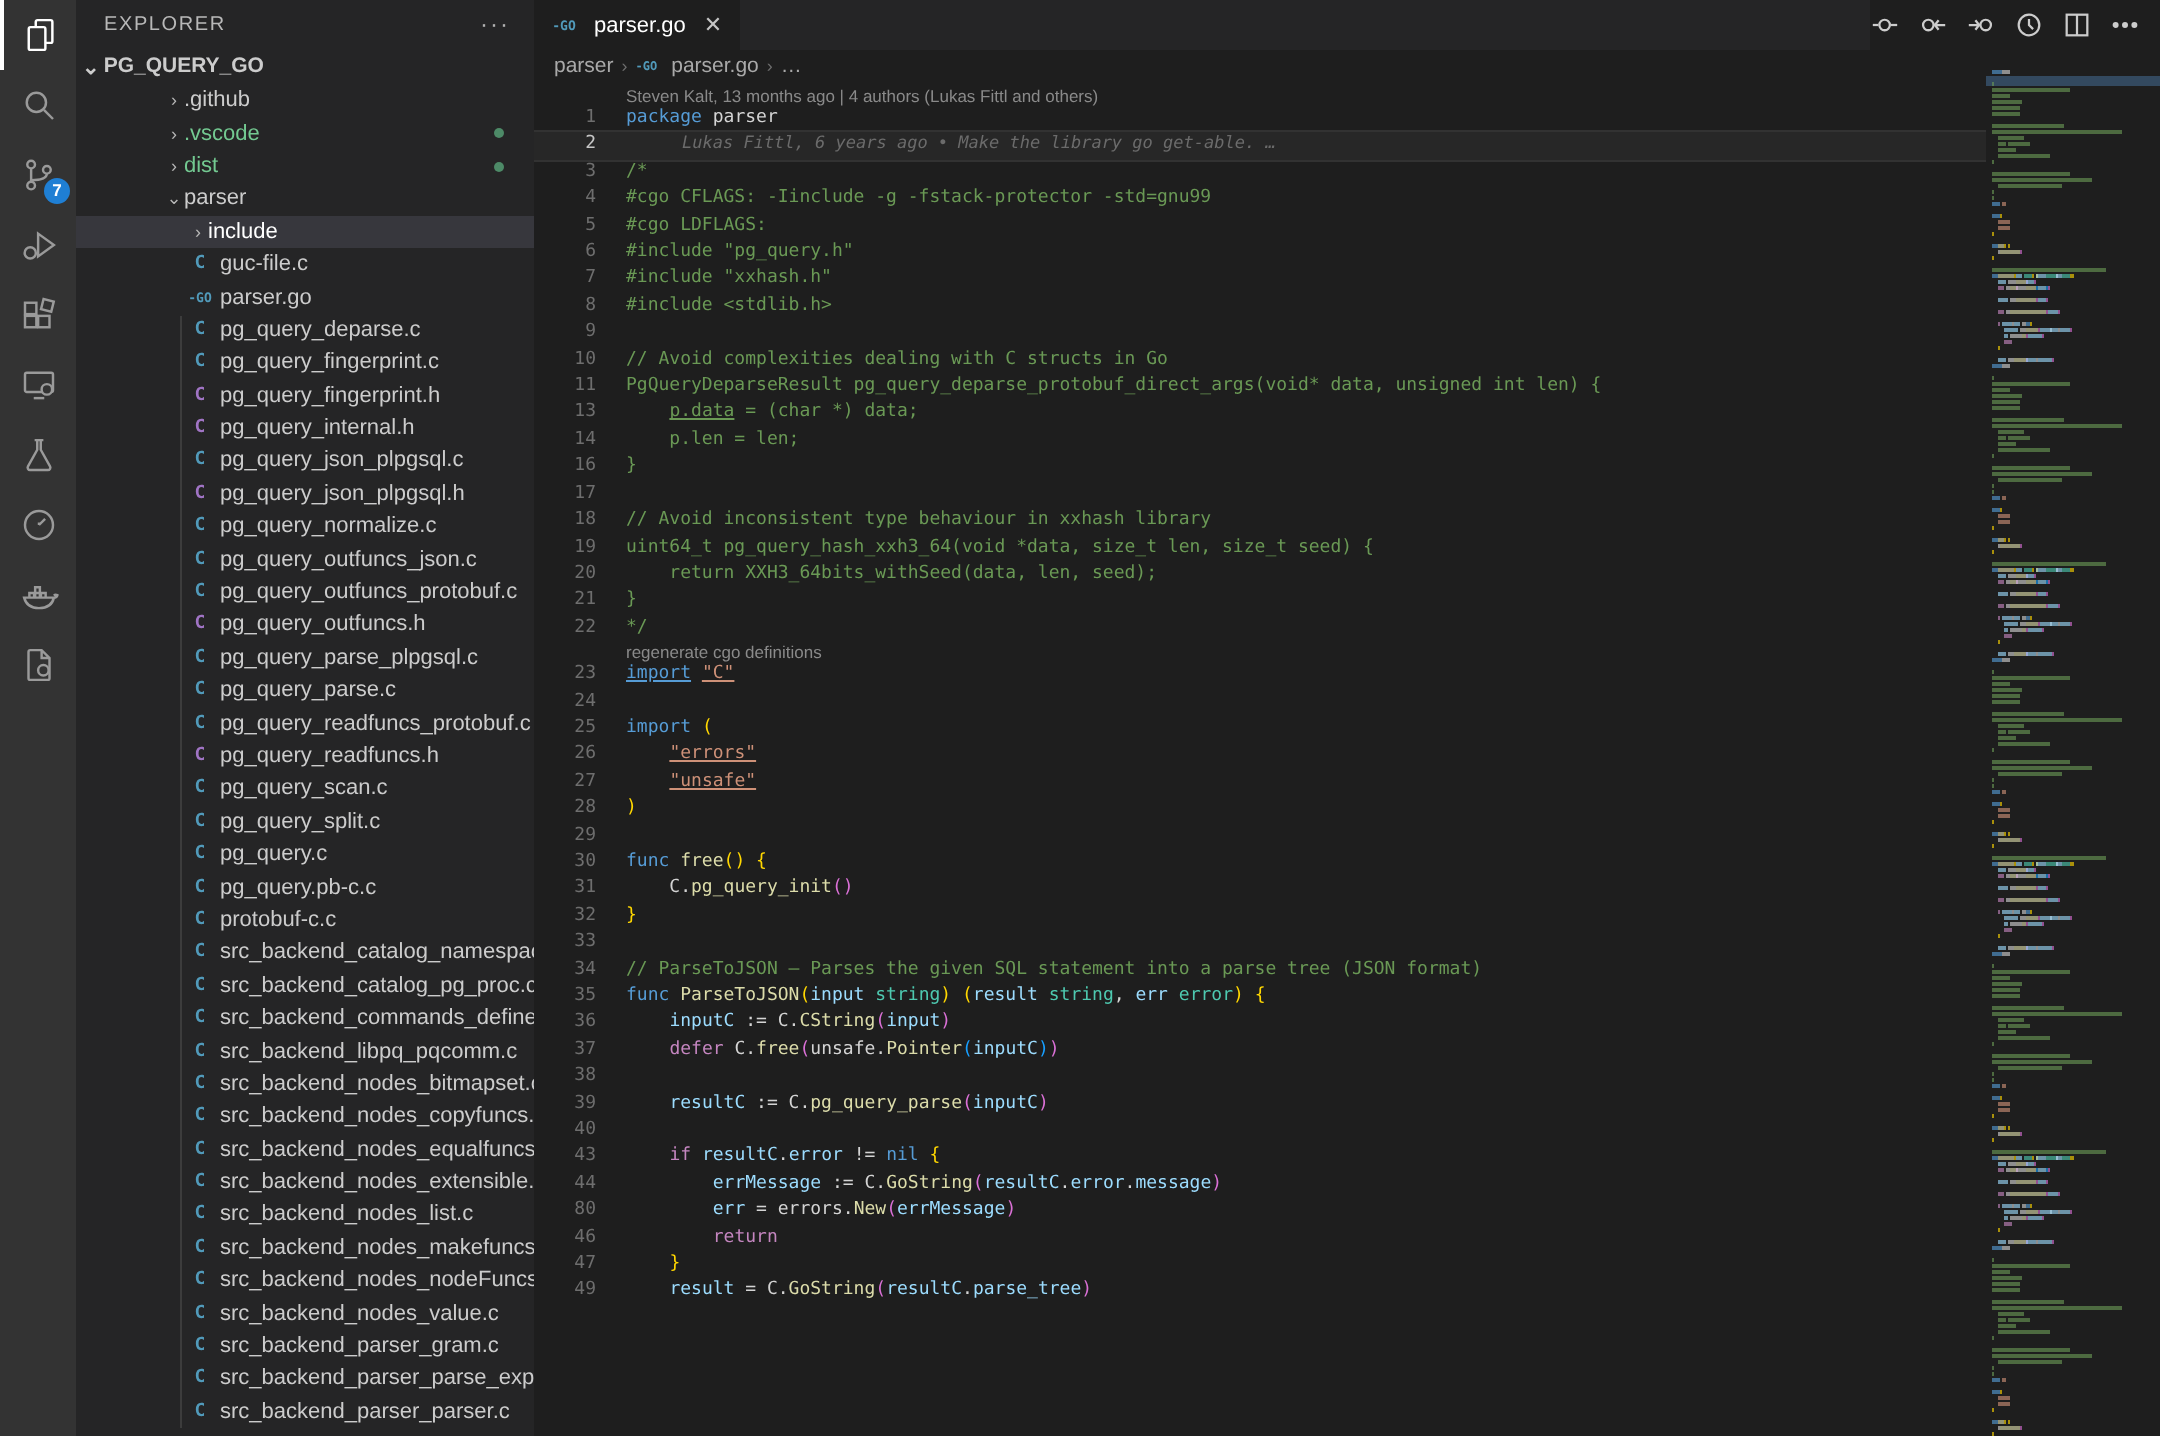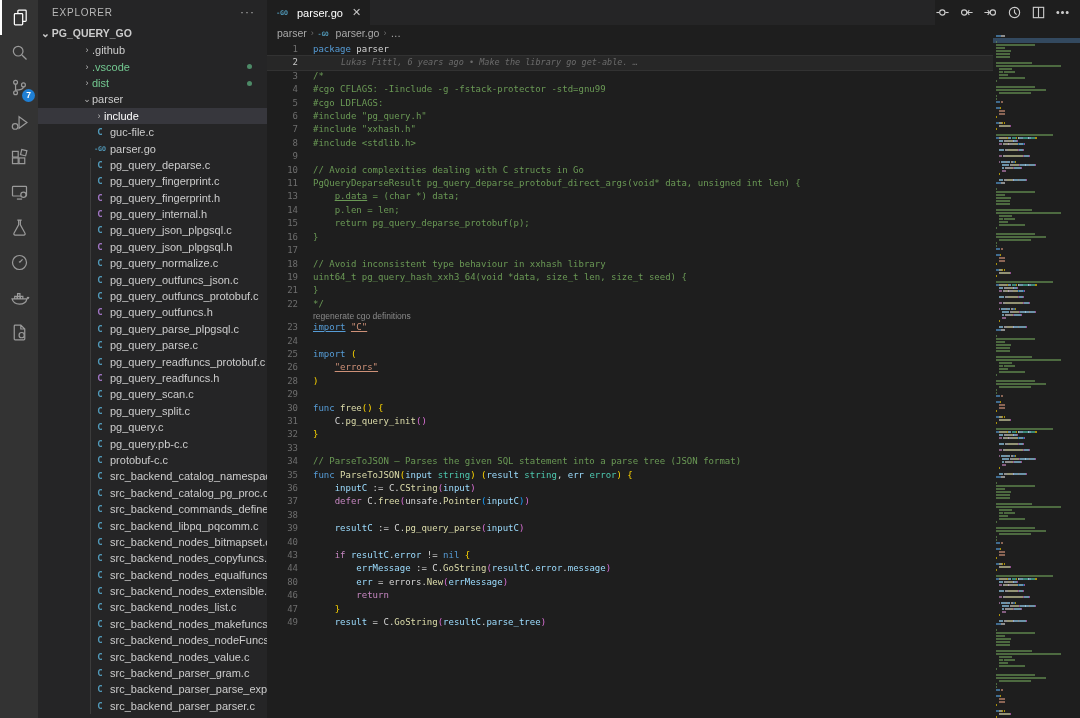--- a/index.html
+++ b/index.html
@@ -404,45 +404,47 @@
         <span class="ficon go">-GO</span>
         <span>parser.go</span>
       </span>
       <span class="crumb-sep">›</span>
       <span class="crumb">
         <span>…</span>
       </span>
     </div>
 
     <div class="code" id="code">
+        <div class="lens">Steven Kalt, 13 months ago | 4 authors (Lukas Fittl and others)</div>
         <div class="cline"><span class="lnum">1</span><span class="ltext"><span class="tk-k">package </span><span class="tk-w">parser</span></span></div>
         <div class="cline current"><span class="lnum">2</span><span class="ltext"><span class="blame">Lukas Fittl, 6 years ago • Make the library go get-able. …</span></span></div>
         <div class="cline"><span class="lnum">3</span><span class="ltext"><span class="tk-c">/*</span></span></div>
         <div class="cline"><span class="lnum">4</span><span class="ltext"><span class="tk-c">#cgo CFLAGS: -Iinclude -g -fstack-protector -std=gnu99</span></span></div>
         <div class="cline"><span class="lnum">5</span><span class="ltext"><span class="tk-c">#cgo LDFLAGS:</span></span></div>
         <div class="cline"><span class="lnum">6</span><span class="ltext"><span class="tk-c">#include "pg_query.h"</span></span></div>
         <div class="cline"><span class="lnum">7</span><span class="ltext"><span class="tk-c">#include "xxhash.h"</span></span></div>
         <div class="cline"><span class="lnum">8</span><span class="ltext"><span class="tk-c">#include &lt;stdlib.h&gt;</span></span></div>
         <div class="cline"><span class="lnum">9</span><span class="ltext"></span></div>
         <div class="cline"><span class="lnum">10</span><span class="ltext"><span class="tk-c">// Avoid complexities dealing with C structs in Go</span></span></div>
         <div class="cline"><span class="lnum">11</span><span class="ltext"><span class="tk-c">PgQueryDeparseResult pg_query_deparse_protobuf_direct_args(void* data, unsigned int len) {</span></span></div>
         <div class="cline"><span class="lnum">13</span><span class="ltext"><span class="tk-c">    </span><span class="tk-cu">p.data</span><span class="tk-c"> = (char *) data;</span></span></div>
         <div class="cline"><span class="lnum">14</span><span class="ltext"><span class="tk-c">    p.len = len;</span></span></div>
-        <div class="cline"><span class="lnum">15</span><span class="ltext"><span class="tk-c">    return pg_query_deparse_protobuf(p);</span></span></div>
         <div class="cline"><span class="lnum">16</span><span class="ltext"><span class="tk-c">}</span></span></div>
         <div class="cline"><span class="lnum">17</span><span class="ltext"></span></div>
         <div class="cline"><span class="lnum">18</span><span class="ltext"><span class="tk-c">// Avoid inconsistent type behaviour in xxhash library</span></span></div>
         <div class="cline"><span class="lnum">19</span><span class="ltext"><span class="tk-c">uint64_t pg_query_hash_xxh3_64(void *data, size_t len, size_t seed) {</span></span></div>
+        <div class="cline"><span class="lnum">20</span><span class="ltext"><span class="tk-c">    return XXH3_64bits_withSeed(data, len, seed);</span></span></div>
         <div class="cline"><span class="lnum">21</span><span class="ltext"><span class="tk-c">}</span></span></div>
         <div class="cline"><span class="lnum">22</span><span class="ltext"><span class="tk-c">*/</span></span></div>
         <div class="lens">regenerate cgo definitions</div>
         <div class="cline"><span class="lnum">23</span><span class="ltext"><span class="tk-ku">import</span><span class="tk-w"> </span><span class="tk-su">"C"</span></span></div>
         <div class="cline"><span class="lnum">24</span><span class="ltext"></span></div>
         <div class="cline"><span class="lnum">25</span><span class="ltext"><span class="tk-k">import </span><span class="tk-b1">(</span></span></div>
         <div class="cline"><span class="lnum">26</span><span class="ltext"><span class="tk-w">    </span><span class="tk-su">"errors"</span></span></div>
+        <div class="cline"><span class="lnum">27</span><span class="ltext"><span class="tk-w">    </span><span class="tk-su">"unsafe"</span></span></div>
         <div class="cline"><span class="lnum">28</span><span class="ltext"><span class="tk-b1">)</span></span></div>
         <div class="cline"><span class="lnum">29</span><span class="ltext"></span></div>
         <div class="cline"><span class="lnum">30</span><span class="ltext"><span class="tk-k">func </span><span class="tk-f">free</span><span class="tk-b1">()</span><span class="tk-w"> </span><span class="tk-b1">{</span></span></div>
         <div class="cline"><span class="lnum">31</span><span class="ltext"><span class="tk-w">    C.</span><span class="tk-f">pg_query_init</span><span class="tk-b2">()</span></span></div>
         <div class="cline"><span class="lnum">32</span><span class="ltext"><span class="tk-b1">}</span></span></div>
         <div class="cline"><span class="lnum">33</span><span class="ltext"></span></div>
         <div class="cline"><span class="lnum">34</span><span class="ltext"><span class="tk-c">// ParseToJSON – Parses the given SQL statement into a parse tree (JSON format)</span></span></div>
         <div class="cline"><span class="lnum">35</span><span class="ltext"><span class="tk-k">func </span><span class="tk-f">ParseToJSON</span><span class="tk-b1">(</span><span class="tk-v">input</span><span class="tk-w"> </span><span class="tk-t">string</span><span class="tk-b1">)</span><span class="tk-w"> </span><span class="tk-b1">(</span><span class="tk-v">result</span><span class="tk-w"> </span><span class="tk-t">string</span><span class="tk-w">, </span><span class="tk-v">err</span><span class="tk-w"> </span><span class="tk-t">error</span><span class="tk-b1">)</span><span class="tk-w"> </span><span class="tk-b1">{</span></span></div>
         <div class="cline"><span class="lnum">36</span><span class="ltext"><span class="tk-w">    </span><span class="tk-v">inputC</span><span class="tk-w"> := C.</span><span class="tk-f">CString</span><span class="tk-b2">(</span><span class="tk-v">input</span><span class="tk-b2">)</span></span></div>
         <div class="cline"><span class="lnum">37</span><span class="ltext"><span class="tk-w">    </span><span class="tk-x">defer</span><span class="tk-w"> C.</span><span class="tk-f">free</span><span class="tk-b2">(</span><span class="tk-w">unsafe.</span><span class="tk-f">Pointer</span><span class="tk-b3">(</span><span class="tk-v">inputC</span><span class="tk-b3">)</span><span class="tk-b2">)</span></span></div>

